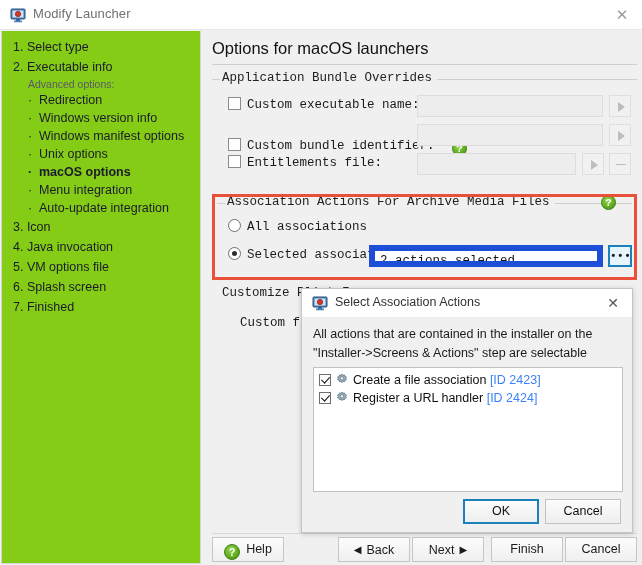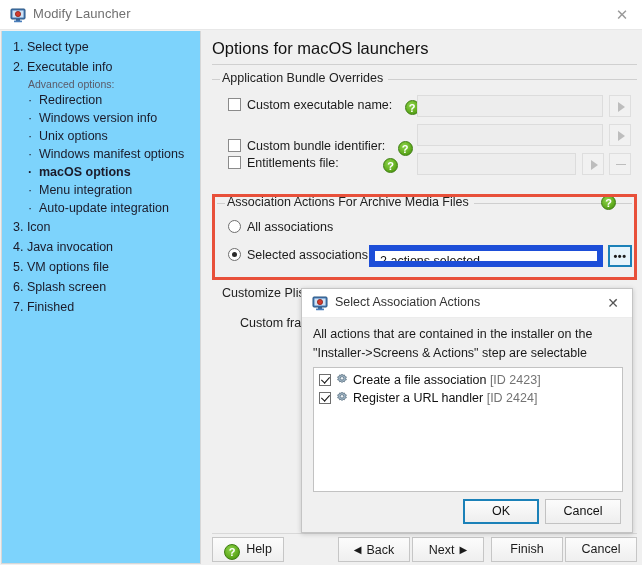--- a/index.html
+++ b/index.html
@@ -41,21 +41,21 @@
     width: 22px; height: 20px;
     color: #9a9a9a; font-size: 15px;
     line-height: 20px; text-align: center;
     cursor: default;
   }
 
   
   .nav {
     position: absolute; left: 1px; top: 31px;
     width: 200px; height: 533px;
-    background: #7dd3fc;
+    background: #84cc16;
     border: 1px solid #d7d7d7;
     border-top: none;
     padding: 6px 0 0 0;
     overflow: hidden;
   }
   .nav-item {
     font-size: 12.5px;
     color: #1b1b2a;
     padding: 2px 6px 2px 11px;
     white-space: nowrap;
@@ -95,20 +95,21 @@
   }
   .page-title-rule {
     position: absolute; left: 5px; top: 33px;
     width: 425px; height: 1px;
     background: #d0d0d0;
   }
 
   
   .group {
     position: absolute;
+    font-family: Liberation Mono, monospace;
   }
   .group-label {
     position: absolute; left: 8px; top: -8px;
     background: #f0f0f0;
     padding: 0 5px 0 2px;
     font-size: 12.5px;
     color: #222;
     white-space: nowrap;
   }
   .group-rule {
@@ -332,21 +333,21 @@
   }
   .dlg-li .lcb.on::after {
     content: "";
     position: absolute; left: 3px; top: 0px;
     width: 4px; height: 7px;
     border: solid #111;
     border-width: 0 1.6px 1.6px 0;
     transform: rotate(42deg);
   }
   .gear { display: inline-block; width: 14px; height: 14px; vertical-align: -3px; margin-right: 4px; }
-  .idtxt { color: #737373; text-align: right; }
+  .idtxt { color: #3b82f6; text-align: right; }
 
   .dlg-btn {
     position: absolute;
     width: 76px; height: 25px;
     background: linear-gradient(#fcfcfc, #eeeeee);
     border: 1px solid #c2c2c2;
     font-size: 12.5px; color: #111;
     text-align: center; line-height: 23px;
   }
   .dlg-btn.primary {
@@ -378,24 +379,24 @@
     <div class="nav-item">2. Executable info</div>
     <div class="nav-sub-title">Advanced options:</div>
 
     <div class="nav-sub">
       <span class="bullet">·</span><span>Redirection</span>
     </div>
     <div class="nav-sub">
       <span class="bullet">·</span><span>Windows version info</span>
     </div>
     <div class="nav-sub">
+      <span class="bullet">·</span><span>Windows manifest options</span>
+    </div>
+    <div class="nav-sub">
       <span class="bullet">·</span><span>Unix options</span>
-    </div>
-    <div class="nav-sub">
-      <span class="bullet">·</span><span>Windows manifest options</span>
     </div>
     <div class="nav-sub current">
       <span class="bullet">·</span><span>macOS options</span>
     </div>
     <div class="nav-sub">
       <span class="bullet">·</span><span>Menu integration</span>
     </div>
     <div class="nav-sub">
       <span class="bullet">·</span><span>Auto-update integration</span>
     </div>

